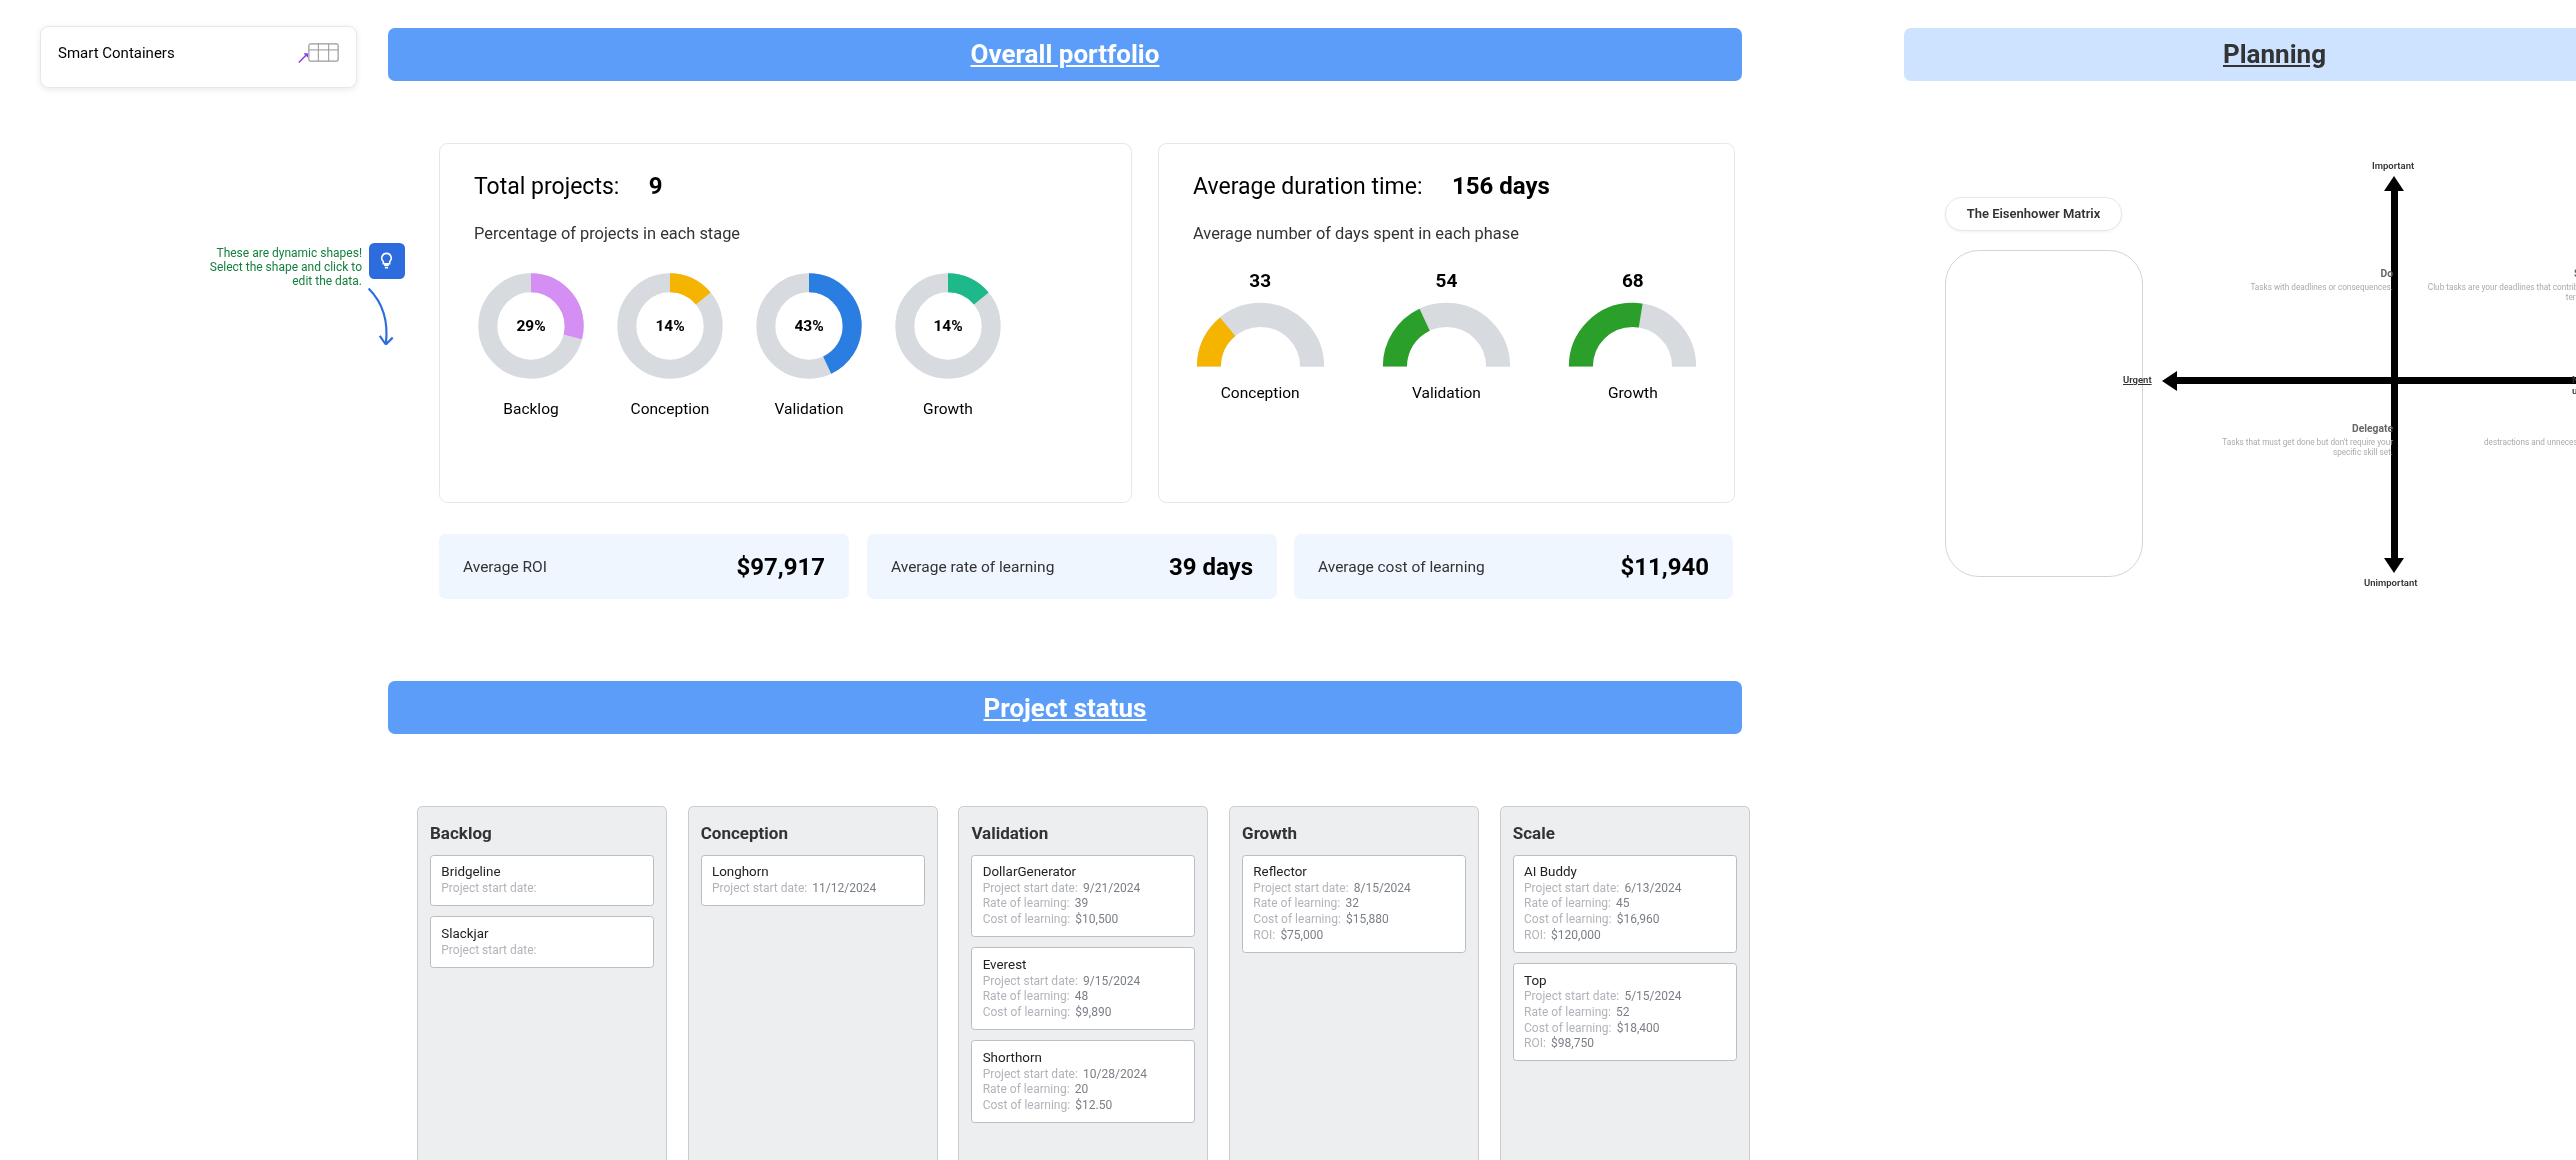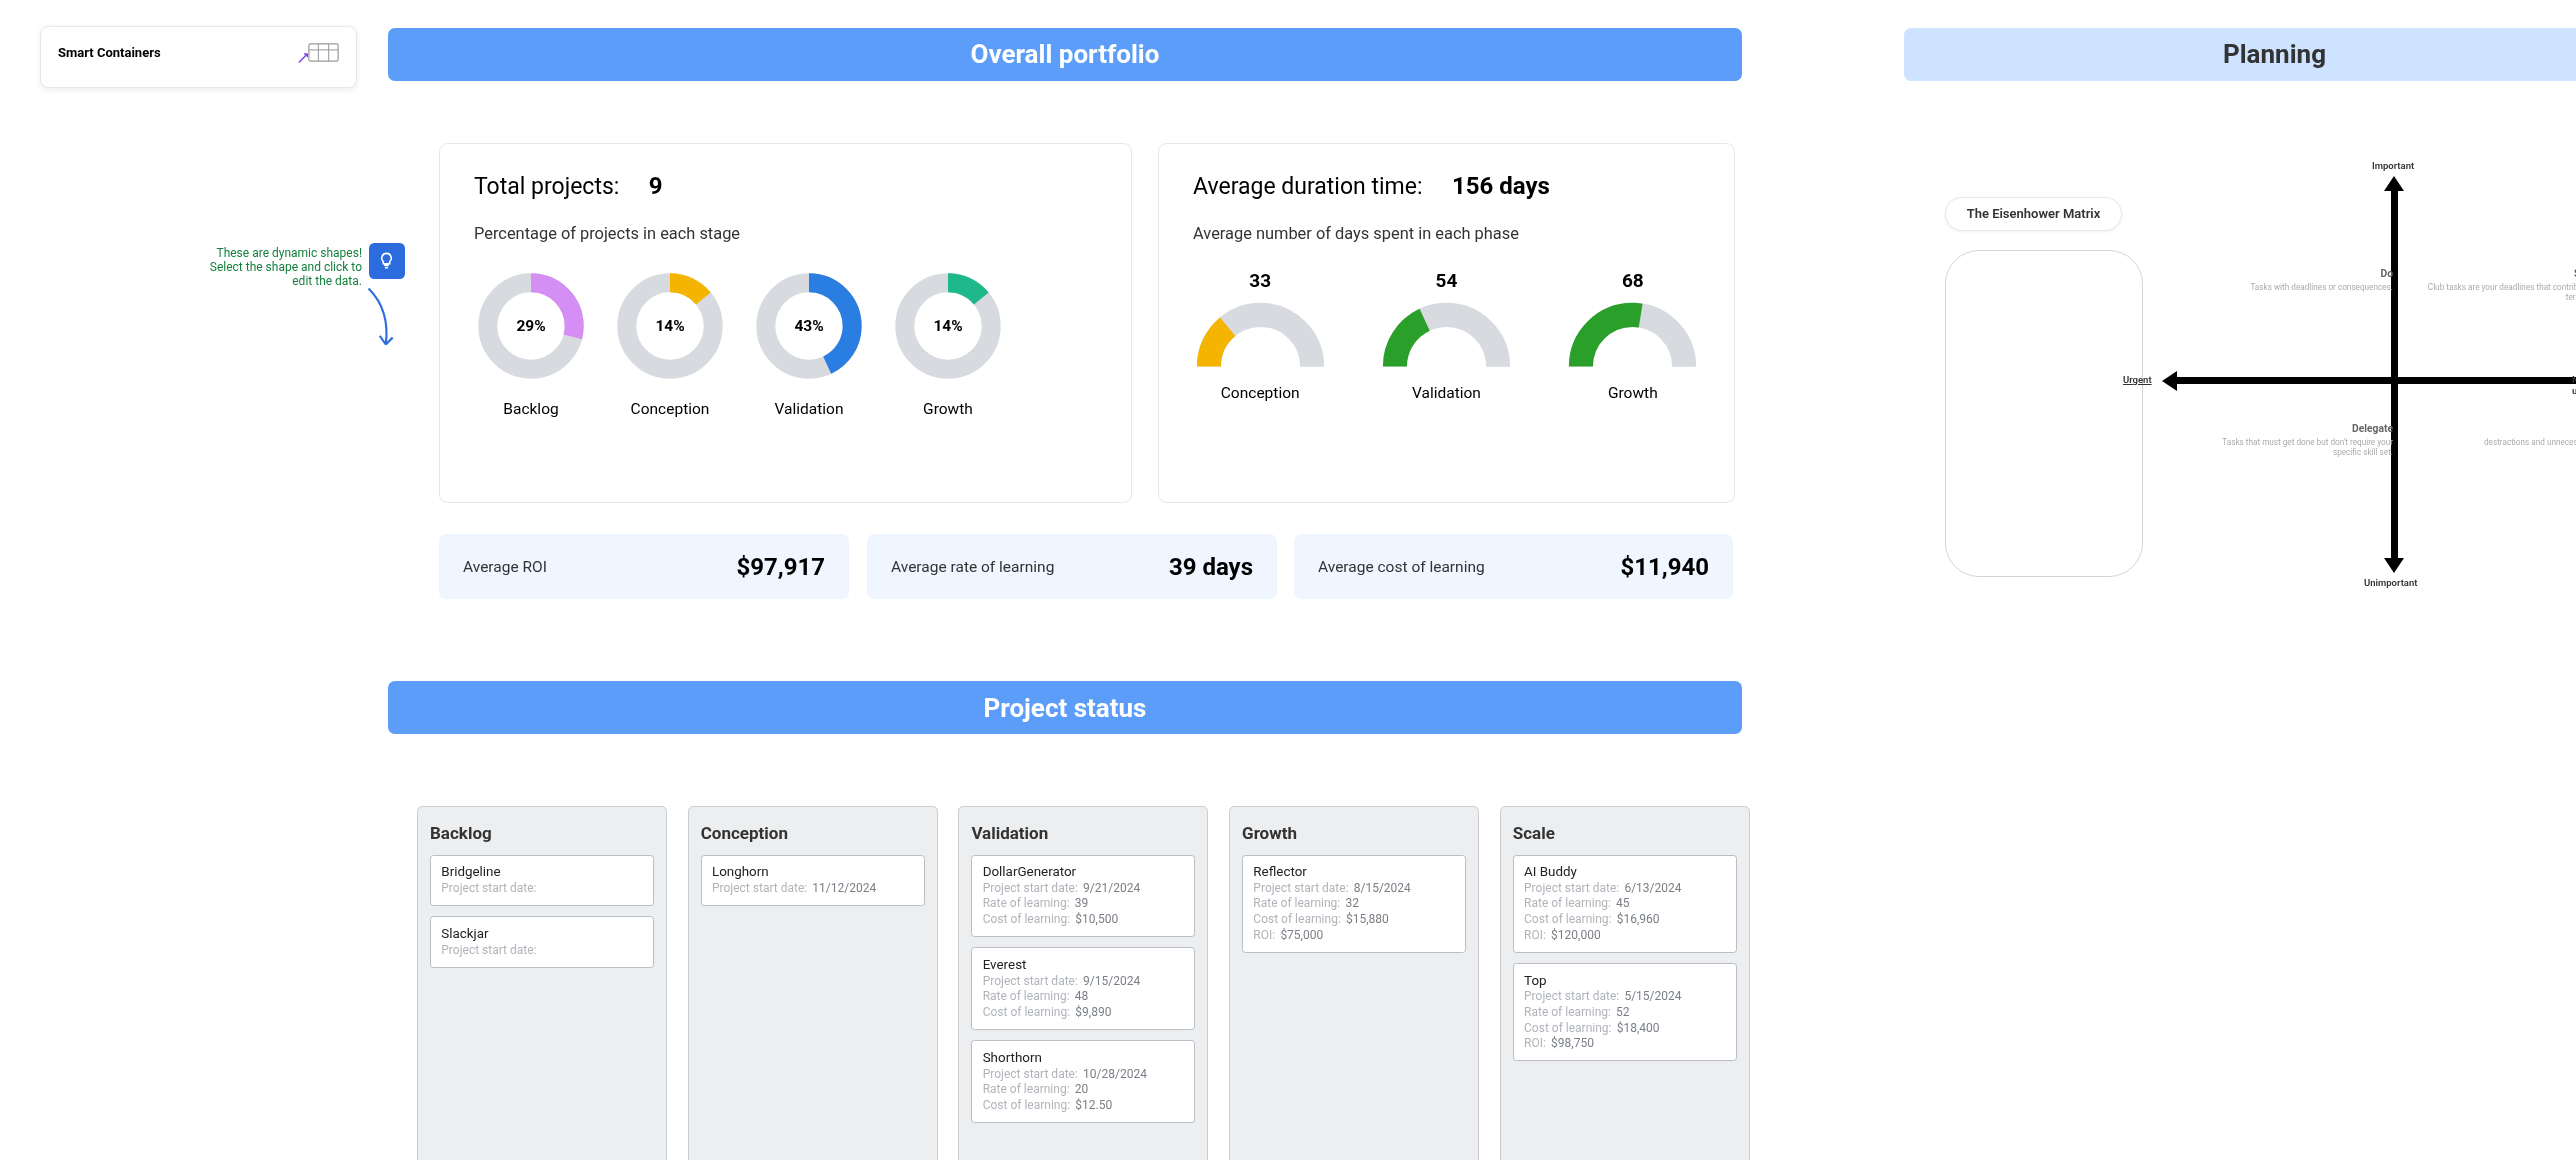--- a/index.html
+++ b/index.html
@@ -17,21 +17,21 @@
     left: 40px;
     top: 26px;
     width: 317px;
     background: #fff;
     border: 0.9px solid #e5e7eb;
     border-radius: 8.6px;
     padding: 15.5px 17px;
     box-shadow: 0 1.7px 6.9px rgba(0,0,0,0.08);
   }
   .tooltip-card .hdr { display: flex; align-items: center; justify-content: space-between; margin-bottom: 8.6px; }
-  .tooltip-card .hdr b { font-size: 13px; font-weight: 700; }
+  .tooltip-card .hdr b { font-size: 15px; font-weight: 400; }
   .tooltip-card .dbicon {
     width: 31px; height: 20.7px; display: flex; align-items: center; justify-content: center;
   }
   .tooltip-card p { font-size: 13.4px; line-height: 1.35; color: #333; }
   .arrow-cluster { position: absolute; left: 198px; top: 246px; width: 198px; }
   .arrow-text { text-align: right; font-size: 12px; color: #15803d; width: 164px; }
   .bulb { display: inline-flex; align-items: center; justify-content: center; width: 36px; height: 36px; background: #2d6cdf; border-radius: 5.2px; position: absolute; right: -8.6px; top: -3.4px; }
   .curved-arrow { position: absolute; left: 360px; top: 284px; width: 43px; height: 78px; }
 
   
@@ -39,20 +39,21 @@
     position: absolute;
     background: #5b9df9;
     border-radius: 6.9px;
     color: #fff;
     font-weight: 700;
     font-size: 26px;
     display: flex;
     align-items: center;
     justify-content: center;
     height: 53px;
+    text-decoration: underline;
   }
   .hdr-overall  { left: 388px;  top: 27.6px;  width: 1354px; }
   .hdr-status   { left: 388px;  top: 681px; width: 1354px; }
   .hdr-planning { left: 1904px; top: 27.6px;  width: 741px;  background: #cde3ff; color: #333; }
 
   
   .panel {
     position: absolute;
     background: #fff;
     border: 0.9px solid #e5e7eb;

